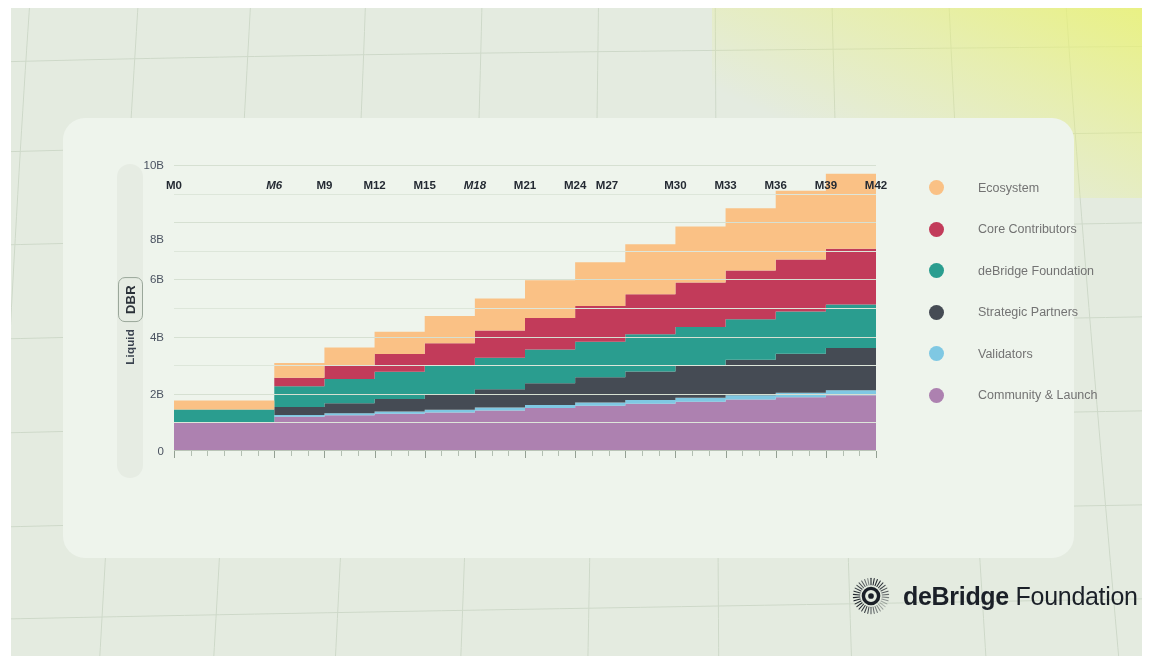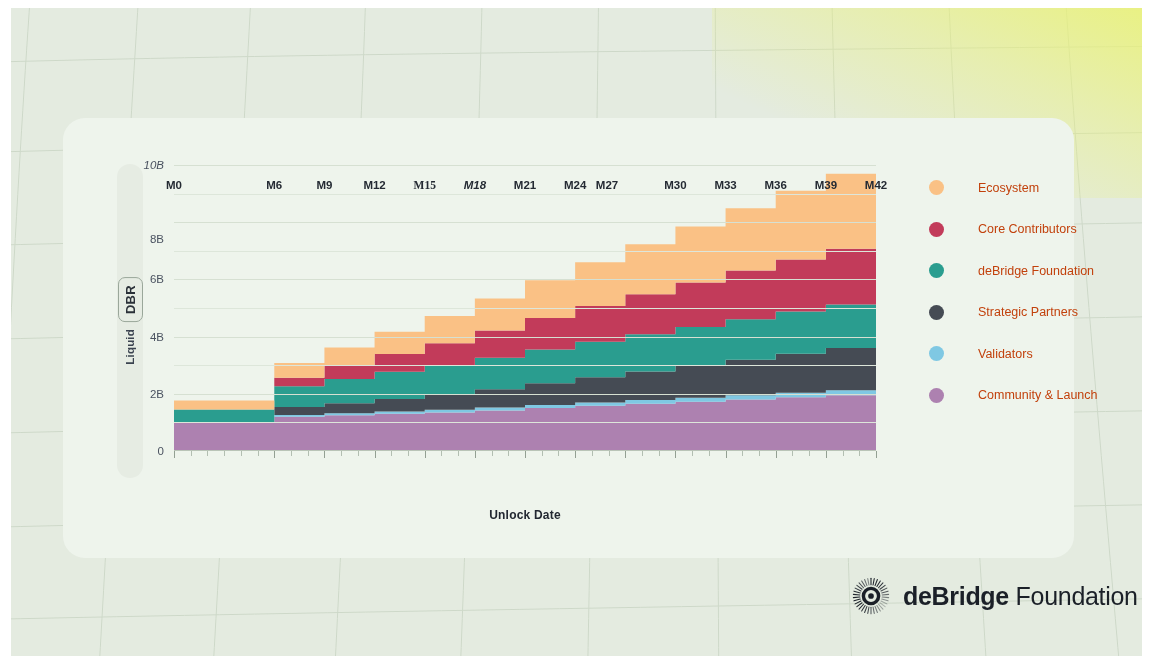--- a/index.html
+++ b/index.html
@@ -168,21 +168,21 @@
     gap: 34px;
   }
   .legend-swatch {
     width: 15px;
     height: 15px;
     border-radius: 50%;
     flex: none;
   }
   .legend-label {
     font-size: 12.5px;
-    color: #c2410c;
+    color: #737373;
     white-space: nowrap;
   }
   
   .footer-logo {
     position: absolute;
     left: 852px;
     top: 577px;
     display: flex;
     align-items: center;
     gap: 13px;
@@ -255,21 +255,21 @@
           <div class="ytick-label" style="top: 286px;">0</div>
           <div class="gridline major" style="top: 228.8px;"></div>
           <div class="ytick-label" style="top: 228.8px;">2B</div>
           <div class="gridline major" style="top: 171.6px;"></div>
           <div class="ytick-label" style="top: 171.6px;">4B</div>
           <div class="gridline major" style="top: 114.4px;"></div>
           <div class="ytick-label" style="top: 114.4px;">6B</div>
           <div class="gridline major" style="top: 57.2px;"></div>
           <div class="ytick-label" style="top: 57.2px; margin-top: 17px;">8B</div>
           <div class="gridline major" style="top: 0px;"></div>
-          <div class="ytick-label" style="top: 0px; font-style: italic;">10B</div>
+          <div class="ytick-label" style="top: 0px;">10B</div>
           <div class="axis-line-x"></div>
           <div class="tick major" style="left: 0px;"></div>
           <div class="tick" style="left: 16.7143px;"></div>
           <div class="tick" style="left: 33.4286px;"></div>
           <div class="tick" style="left: 50.1429px;"></div>
           <div class="tick" style="left: 66.8571px;"></div>
           <div class="tick" style="left: 83.5714px;"></div>
           <div class="tick major" style="left: 100.286px;"></div>
           <div class="tick" style="left: 117px;"></div>
           <div class="tick" style="left: 133.714px;"></div>
@@ -301,36 +301,35 @@
           <div class="tick" style="left: 568.286px;"></div>
           <div class="tick" style="left: 585px;"></div>
           <div class="tick major" style="left: 601.714px;"></div>
           <div class="tick" style="left: 618.429px;"></div>
           <div class="tick" style="left: 635.143px;"></div>
           <div class="tick major" style="left: 651.857px;"></div>
           <div class="tick" style="left: 668.571px;"></div>
           <div class="tick" style="left: 685.286px;"></div>
           <div class="tick major" style="left: 702px;"></div>
           <div class="xtick-label" style="left: 0px;">M0</div>
-          <div class="xtick-label" style="left: 100.286px;">M6</div>
+          <div class="xtick-label" style="left: 100.286px; font-style: italic;">M6</div>
           <div class="xtick-label" style="left: 150.429px;">M9</div>
           <div class="xtick-label" style="left: 200.571px;">M12</div>
-          <div class="xtick-label" style="left: 250.714px; font-family: Liberation Serif, serif;">M15</div>
+          <div class="xtick-label" style="left: 250.714px;">M15</div>
           <div class="xtick-label" style="left: 300.857px; font-style: italic;">M18</div>
           <div class="xtick-label" style="left: 351px;">M21</div>
           <div class="xtick-label" style="left: 401.143px;">M24</div>
           <div class="xtick-label" style="left: 433px;">M27</div>
           <div class="xtick-label" style="left: 501.429px;">M30</div>
           <div class="xtick-label" style="left: 551.571px;">M33</div>
           <div class="xtick-label" style="left: 601.714px;">M36</div>
           <div class="xtick-label" style="left: 651.857px;">M39</div>
           <div class="xtick-label" style="left: 702px;">M42</div>
         </div>
 
-      <div class="xaxis-title">Unlock Date</div>
 
       <div class="legend" id="legend">
           <div class="legend-item">
             <span class="legend-swatch" style="background: rgb(250, 193, 133);"></span>
             <span class="legend-label">Ecosystem</span>
           </div>
           <div class="legend-item">
             <span class="legend-swatch" style="background: rgb(194, 59, 90);"></span>
             <span class="legend-label">Core Contributors</span>
           </div>

